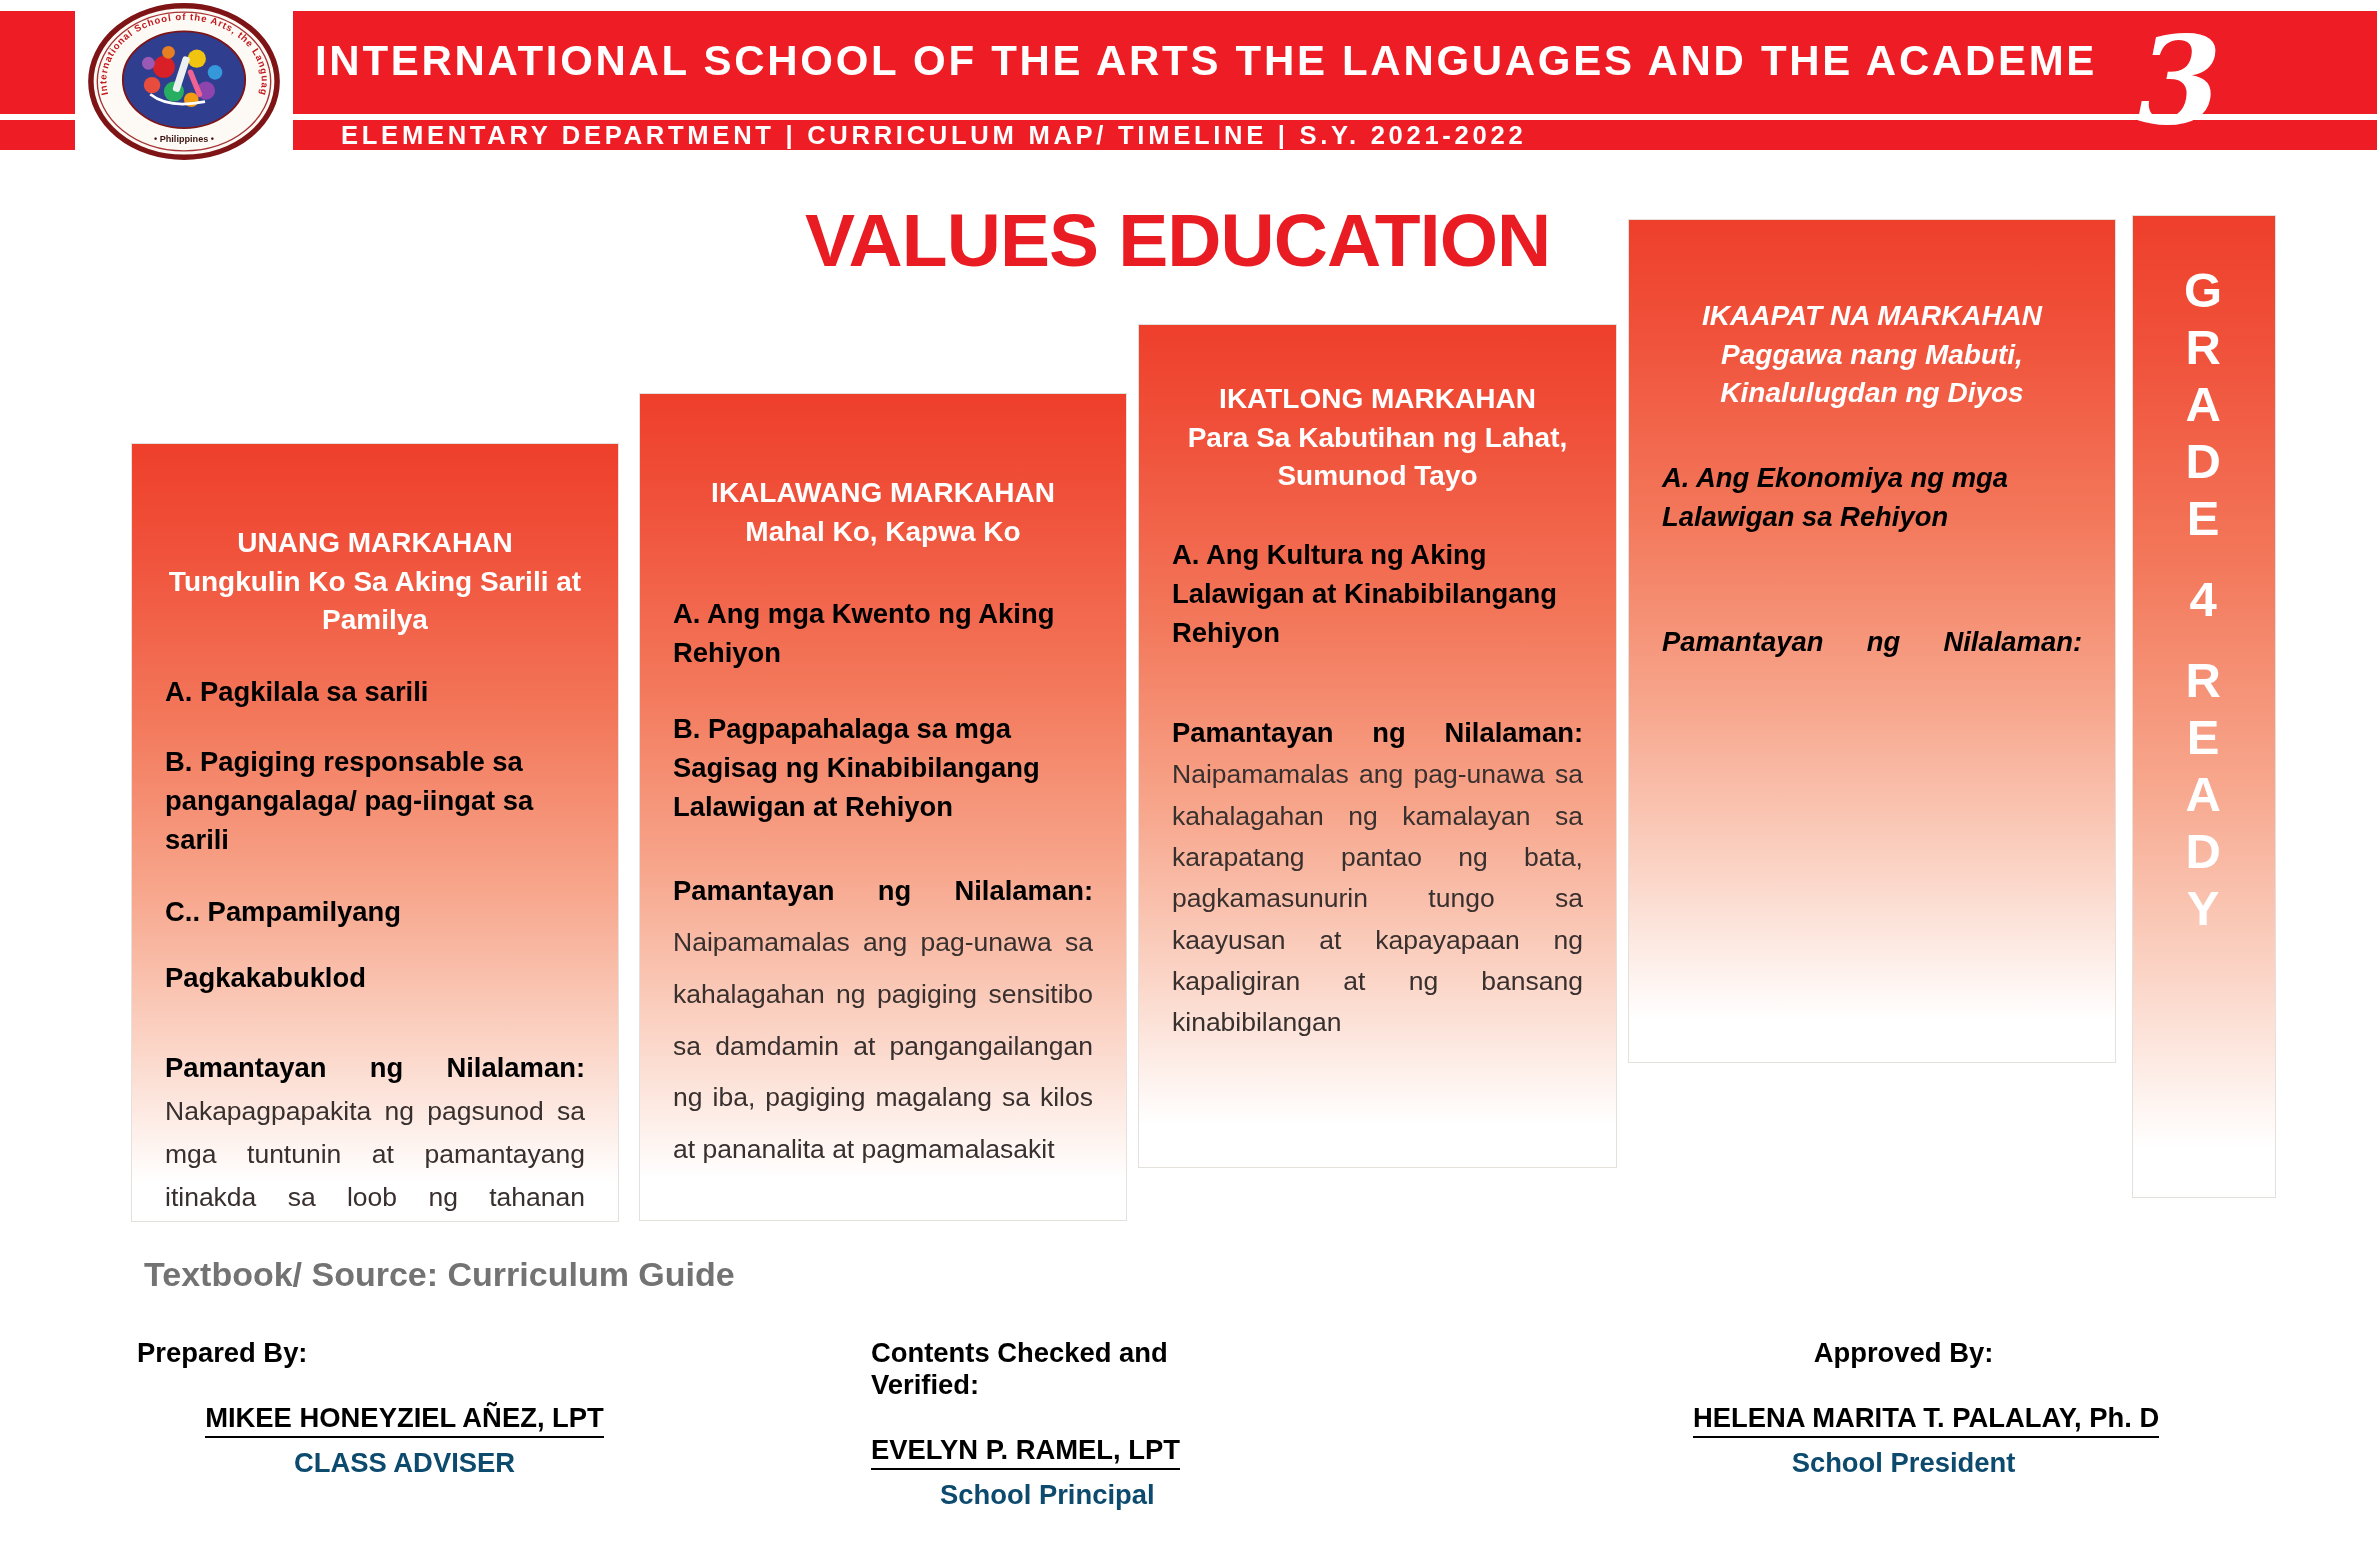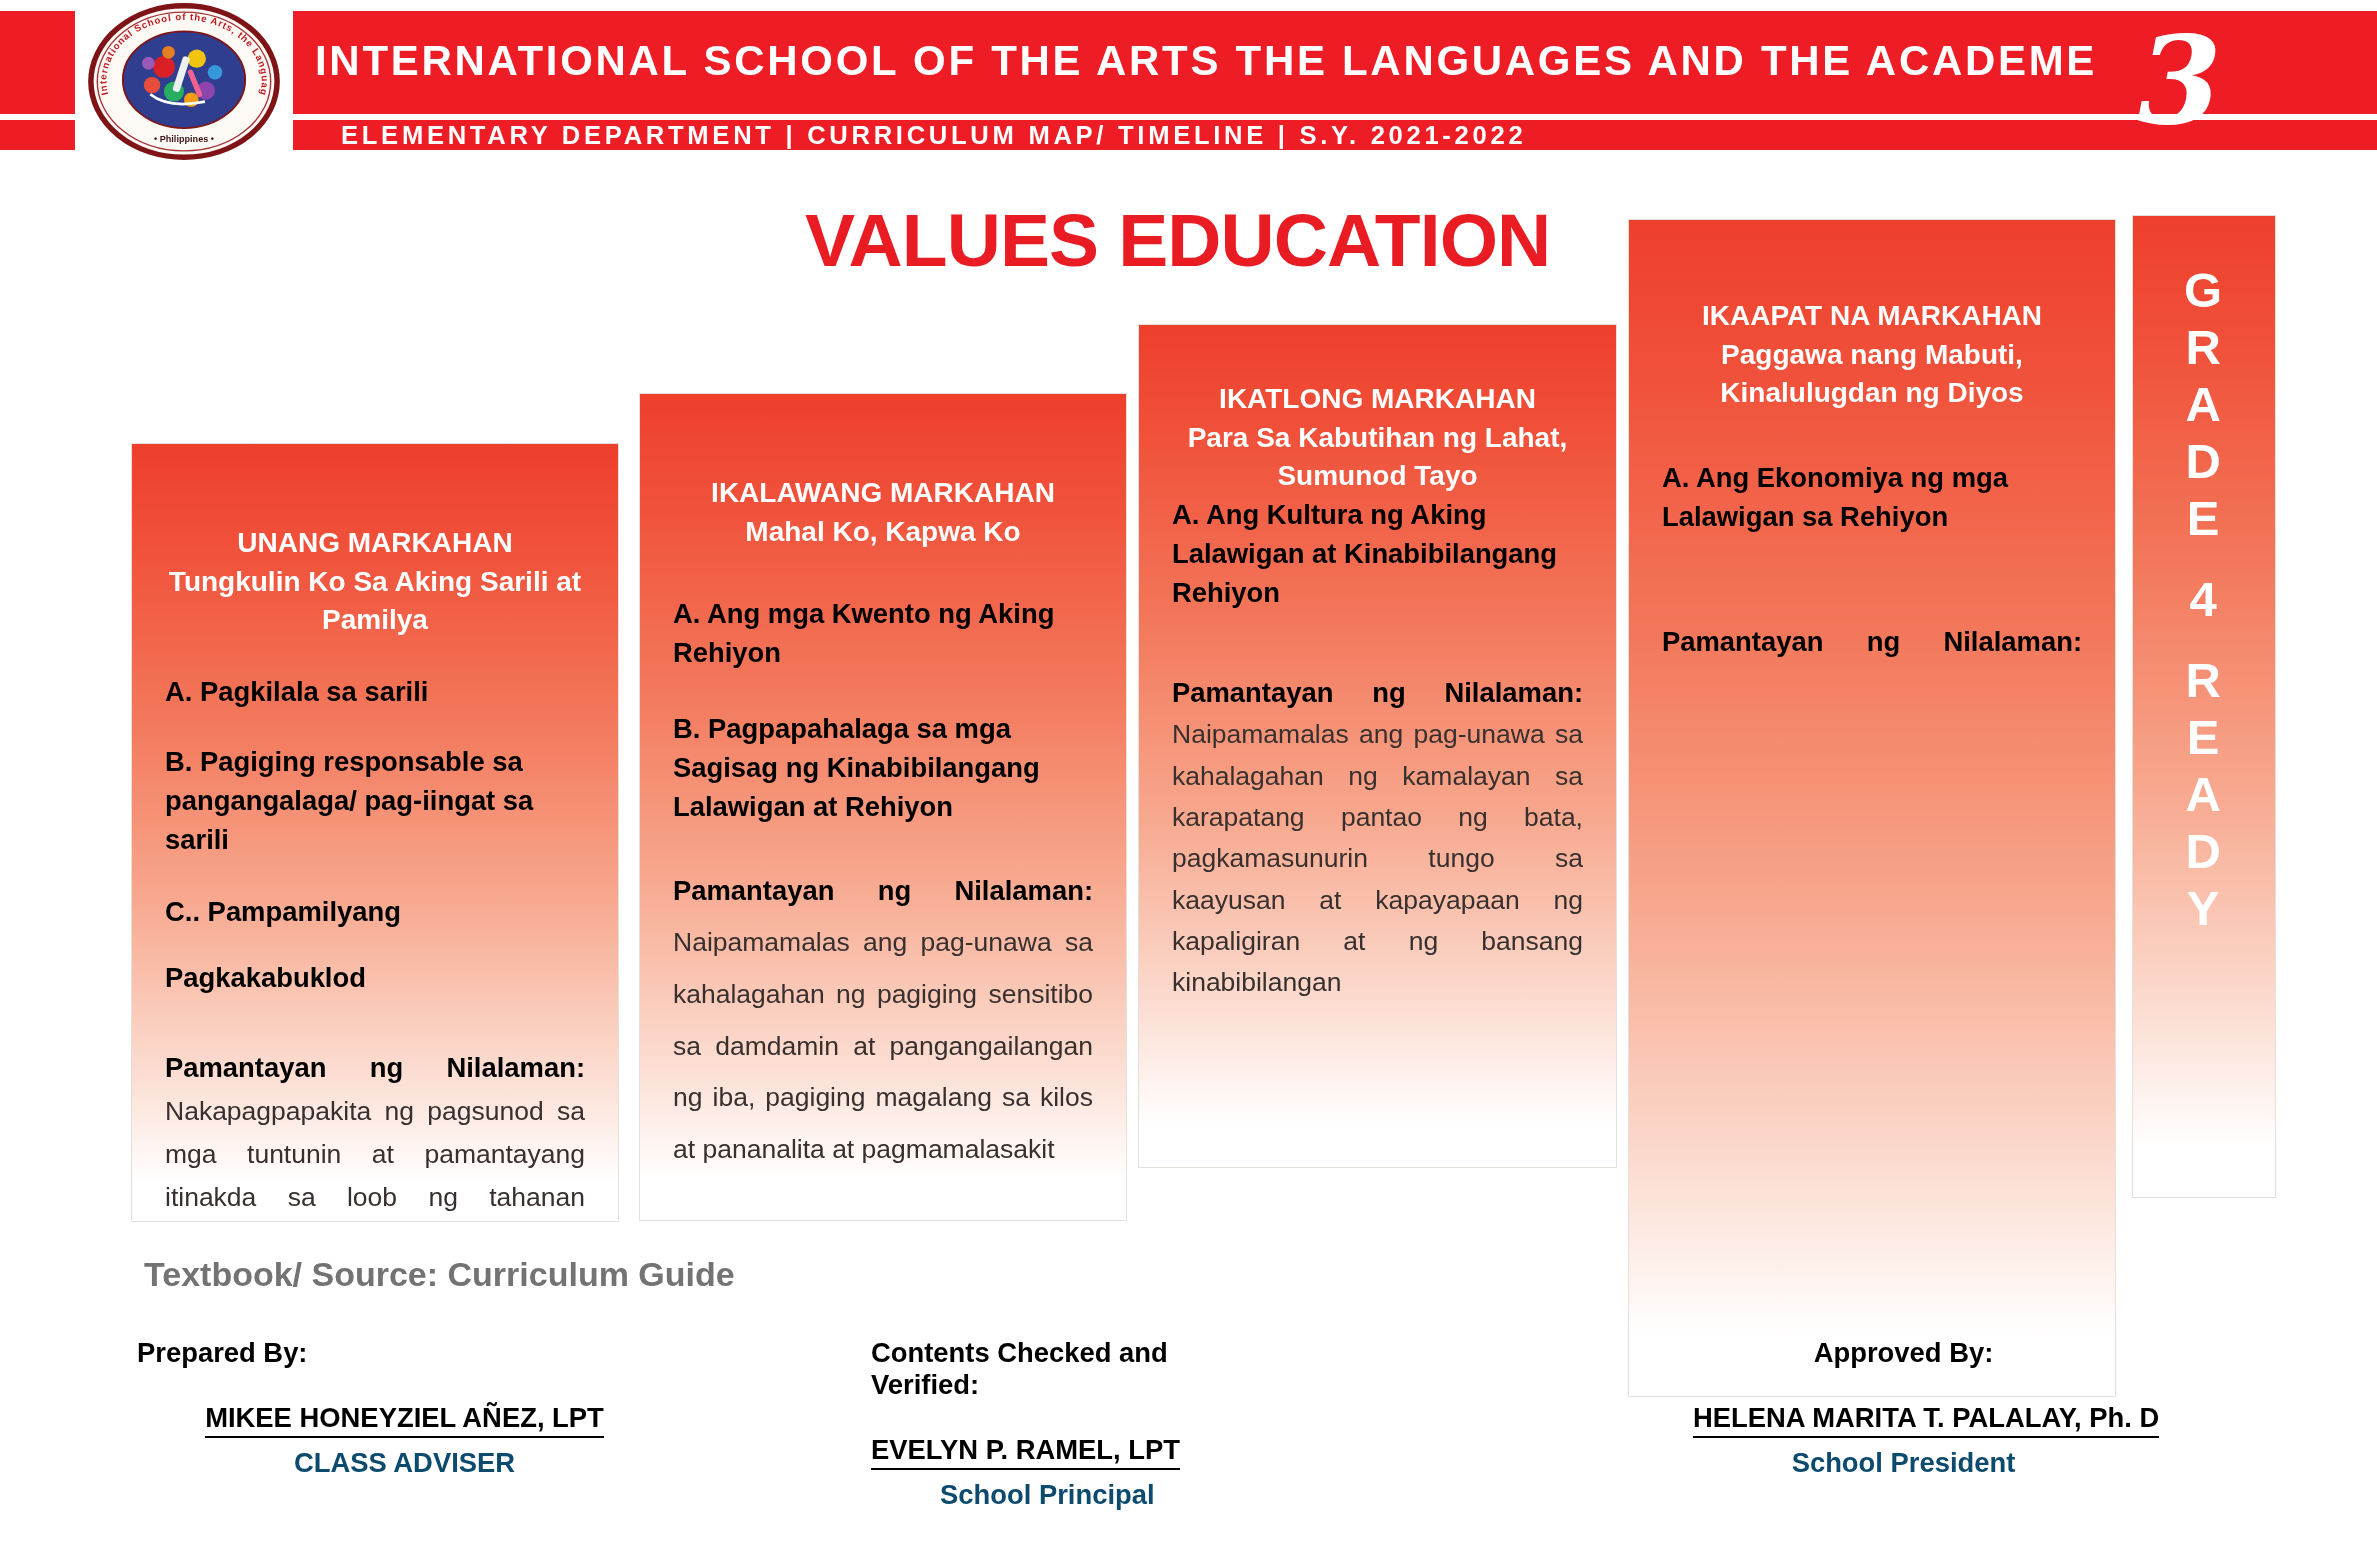--- a/index.html
+++ b/index.html
@@ -33,29 +33,29 @@
   .head{color:#fff;font-weight:bold;text-align:center;font-size:28px;line-height:1.38;}
   .item{margin:0;font-weight:bold;color:#000;font-size:27.4px;line-height:1.42;}
   .pam{color:#000;}
   .pam-lead{display:block;font-weight:bold;font-size:27.4px;color:#000;
             text-align:justify;text-align-last:justify;}
   .pam-body{display:block;font-size:26.5px;color:#38302e;text-align:justify;}
 
   #card1{left:131px;top:443px;width:488px;height:779px;}
   #card2{left:639px;top:393px;width:488px;height:828px;}
   #card3{left:1138px;top:324px;width:479px;height:844px;}
-  #card4{left:1628px;top:219px;width:488px;height:1178px;}
+  #card4{left:1628px;top:219px;width:488px;height:844px;font-style:italic;}
 
   #card1 .head{margin-top:80px;}
   #card2 .head{margin-top:80px;}
   #card3 .head{margin-top:55px;}
   #card4 .head{margin-top:77px;}
 
   .mt30{margin-top:27.4px;} .mt34{margin-top:31px;} .mt36{margin-top:33px;}
-  .mt40{margin-top:37px;} .mt44{} .mt48{margin-top:44px;}
+  .mt40{margin-top:37px;} .mt44{margin-top:40px;} .mt48{margin-top:44px;}
   .mt50{margin-top:46px;} .mt52{margin-top:48px;} .mt64{margin-top:59px;}
   .mt92{margin-top:84px;}
 
   #card1 .pam{line-height:1.62;}
   #card2 .pam{line-height:1.95;}
   #card3 .pam{line-height:1.56;}
   #card4 .pam{line-height:1.52;}
 
   
   .ribbon{position:absolute;left:2132px;top:215px;width:144px;height:983px;

